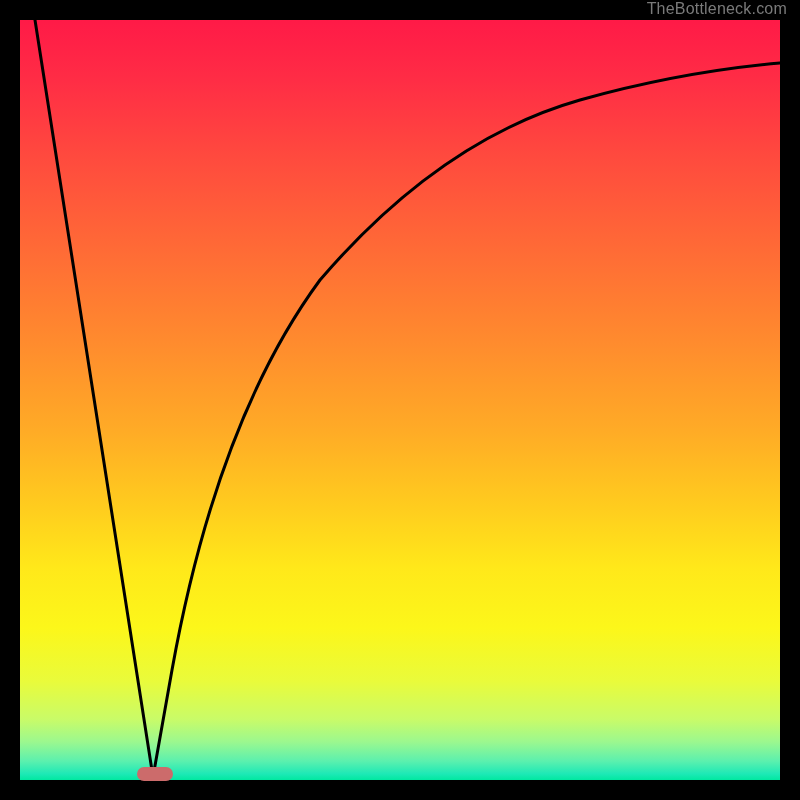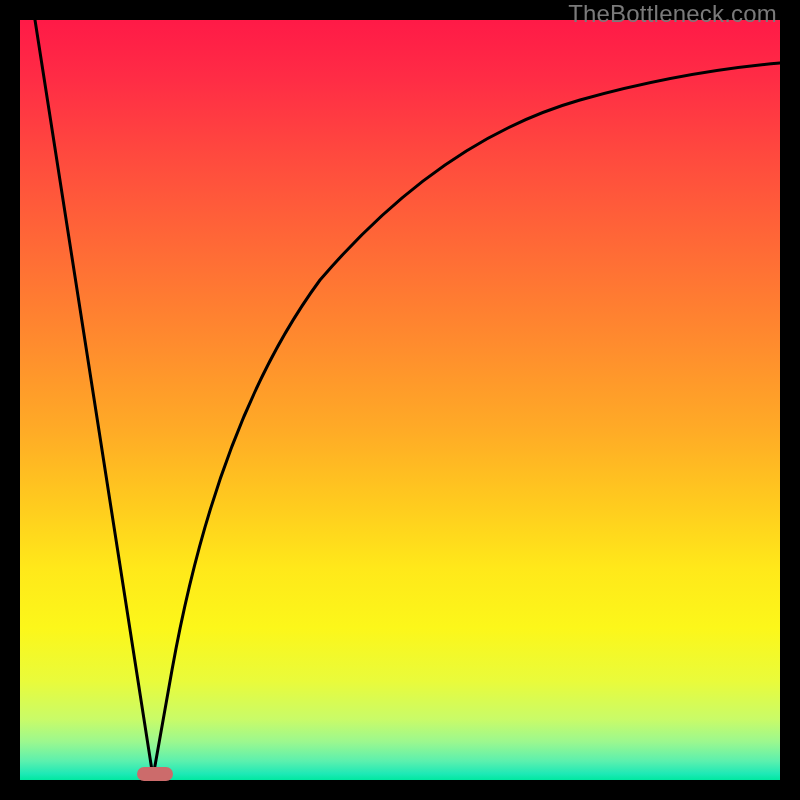--- a/index.html
+++ b/index.html
@@ -38,23 +38,23 @@
       #c9fb68 92%,
       #9bf88f 95%,
       #5cf0ae 97.5%,
       #1de9b6 99.2%,
       #00e8a0 100%
     );
   }
   .watermark {
     position: absolute;
     top: 0px;
-    right: 23px;
+    right: 13px;
     font-family: Arial, Helvetica, sans-serif;
-    font-size: 24px;
+    font-size: 16px;
     color: #7a7a7a;
     letter-spacing: 0.2px;
     user-select: none;
   }
   svg.curve {
     position: absolute;
     left: 0;
     top: 0;
     width: 760px;
     height: 760px;

